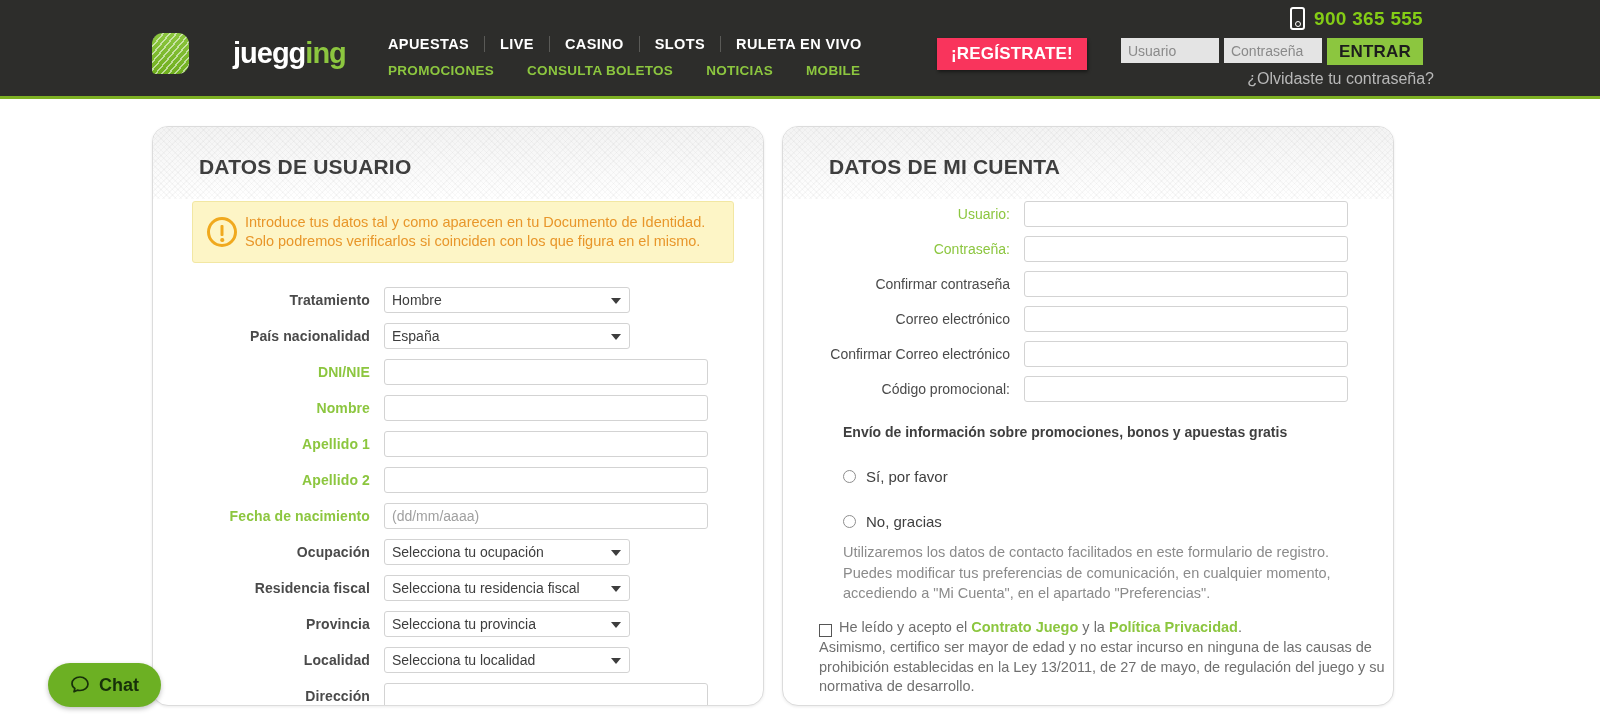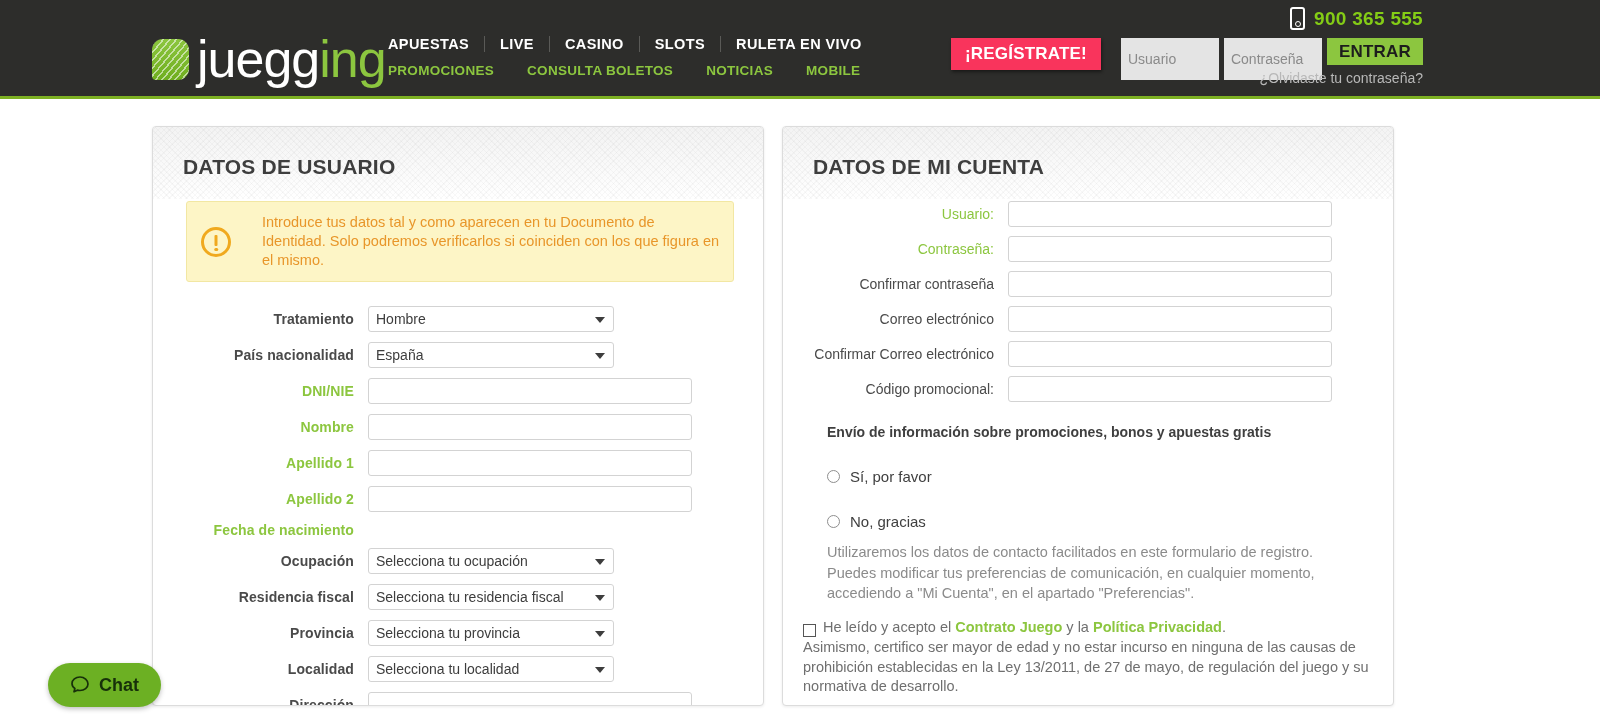--- a/index.html
+++ b/index.html
@@ -31,22 +31,22 @@
   .logo { position:absolute; left:152px; top:33px; display:flex; align-items:center; }
   .logo-mark {
     width:37px; height:41px;
     border-radius:11px 11px 11px 4px;
     background:
       repeating-linear-gradient(-50deg, rgba(255,255,255,.55) 0 1.5px, rgba(255,255,255,0) 1.5px 5px),
       linear-gradient(180deg,#8cc63f,#6fae1e);
     margin-right:8px;
   }
   .logo-text {
-    font-size:52px; font-weight:normal; letter-spacing:-1px;
-    line-height:1; color:#ffffff;
+    font-size:29px; font-weight:bold; letter-spacing:-1px;
+    line-height:1; color:#ffffff;margin-left:36px;
   }
   .logo-text .grn { color:#8cc63f; }
 
   
   .nav-top {
     position:absolute; left:388px; top:36px;
     display:flex; align-items:center;
   }
   .nav-top a {
     color:#ffffff; font-size:14.5px; font-weight:bold; letter-spacing:.4px;
@@ -75,81 +75,81 @@
     width:4px; height:4px; border:1px solid #fff; border-radius:50%;
   }
   .phone-num { color:#84cc16; font-size:19px; font-weight:bold; letter-spacing:.3px; }
 
   
   .login-row { position:absolute; right:177px; top:38px; display:flex; align-items:stretch; }
   .btn-register {
     background:#f9345c; color:#ffffff; border:none;
     font-size:17px; font-weight:bold; letter-spacing:.2px;
     padding:0 14px; height:32px; line-height:32px;
-    margin-right:20px; cursor:pointer;
+    margin-right:34px; cursor:pointer;
     box-shadow:1px 2px 3px rgba(0,0,0,.45);
   }
   .fld {
-    width:98px; height:42px; border:none; background:#e4e4e4;
+    width:98px; height:25px; border:none; background:#e4e4e4;
     font-size:14px; color:#7a7a7a; padding:4px 7px;
     font-family:"Liberation Sans", sans-serif;
     margin-right:5px;
   }
   .fld::placeholder{ color:#8a8a8a; }
   .btn-enter {
     background:#8cc63f; color:#1d1d1d; border:none;
     font-size:17px; font-weight:bold; letter-spacing:.2px;
     padding:0 12px; height:27px; cursor:pointer;
   }
   .forgot {
-    position:absolute; right:177px; top:70px;
-    color:#b8b8b8; font-size:14px; text-decoration:none;
+    position:absolute; right:166px; top:70px;
+    color:#b8b8b8; font-size:16px; text-decoration:none;
   }
 
   
   .page {
     position:relative; width:1600px; margin:0 auto;
     height:628px; background:#ffffff;
   }
   .panels {
     position:absolute; left:152px; top:27px;
     width:1272px; display:flex; gap:18px;
   }
   .panel {
     background:#ffffff;
     border:1px solid #dcdcdc;
-    border-radius:4px;
+    border-radius:16px;
     box-shadow:0 1px 3px rgba(0,0,0,.08);
     position:relative;
     overflow:hidden;
-    padding:24px 20px 12px 20px;
+    padding:24px 20px 12px 36px;
   }
   .panel:before{
     content:""; position:absolute; left:0; right:0; top:0; height:72px;
     background:
       repeating-linear-gradient(45deg, rgba(0,0,0,.028) 0 1px, rgba(0,0,0,0) 1px 4px),
       repeating-linear-gradient(-45deg, rgba(0,0,0,.028) 0 1px, rgba(0,0,0,0) 1px 4px),
       linear-gradient(180deg,#f3f3f3,#ffffff);
     pointer-events:none;
   }
   .panel-left  { width:612px; height:580px; }
   .panel-right { width:612px; height:580px; }
   .panel > * { position:relative; z-index:1; }
 
   .panel-title {
     font-size:21px; font-weight:bold; color:#3e3e3e;
     letter-spacing:.2px; margin:4px 0 22px 10px;
   }
 
   
   .alert {
-    display:flex; align-items:center; gap:31px;
+    display:flex; align-items:center; gap:8px;
     background:#fdf5c6; border:1px solid #f2e7a3;
     border-radius:3px;
-    margin:0 9px 24px 13px; padding:11px 14px;
+    margin:0 9px 24px 3px; padding:11px 14px;
   }
   .alert-icon {
     flex:0 0 auto; width:30px; height:30px; border-radius:50%;
     border:3px solid #f0a91e; position:relative;
   }
   .alert-icon:before{
     content:""; position:absolute; left:50%; top:5px; transform:translateX(-50%);
     width:3px; height:11px; background:#f0a91e; border-radius:1px;
   }
   .alert-icon:after{
@@ -333,20 +333,21 @@
         <input class="finput w-wide" type="text" placeholder="" style="">
       </div>
 
       <div class="frow">
         <div class="flabel req">Apellido 2</div>
         <input class="finput w-wide" type="text" placeholder="" style="">
       </div>
 
       <div class="frow">
         <div class="flabel req">Fecha de nacimiento</div>
+        <input class="finput w-wide" type="text" placeholder="(dd/mm/aaaa)" style="">
       </div>
 
       <div class="frow">
         <div class="flabel">Ocupación</div>
         <div class="fselect">
             <span>Selecciona tu ocupación</span>
             <span class="caret"></span>
           </div>
       </div>
 

